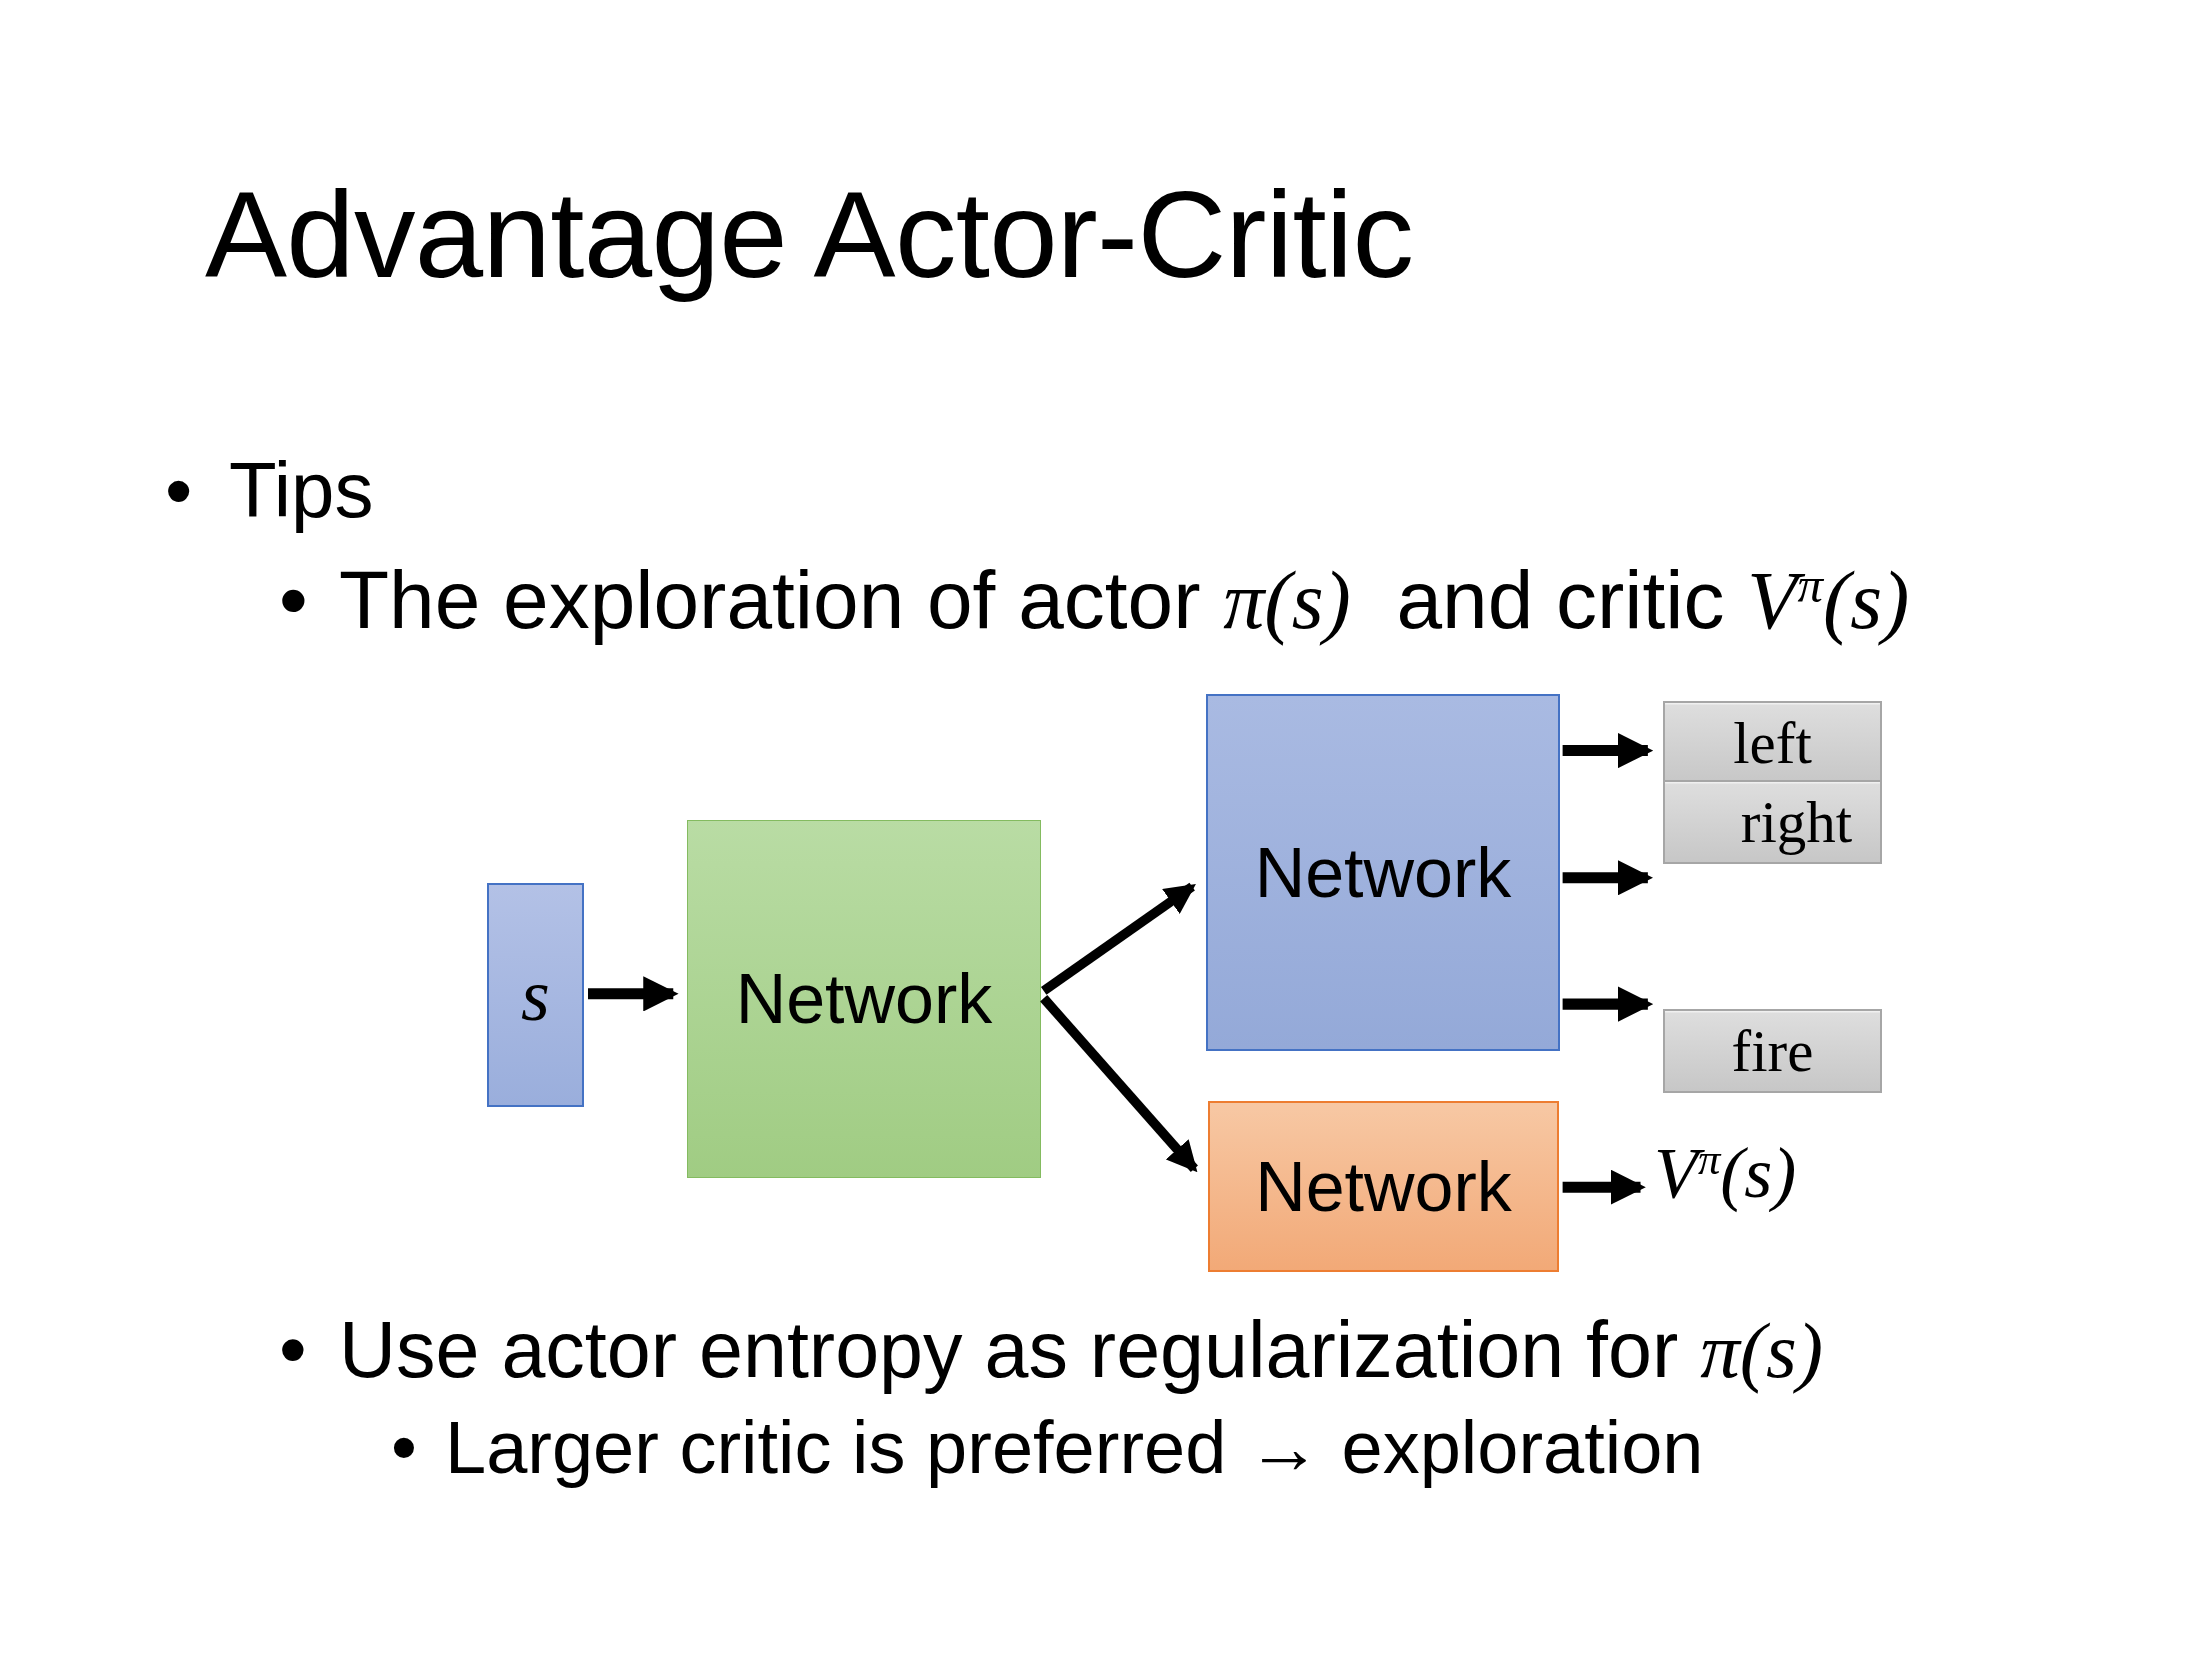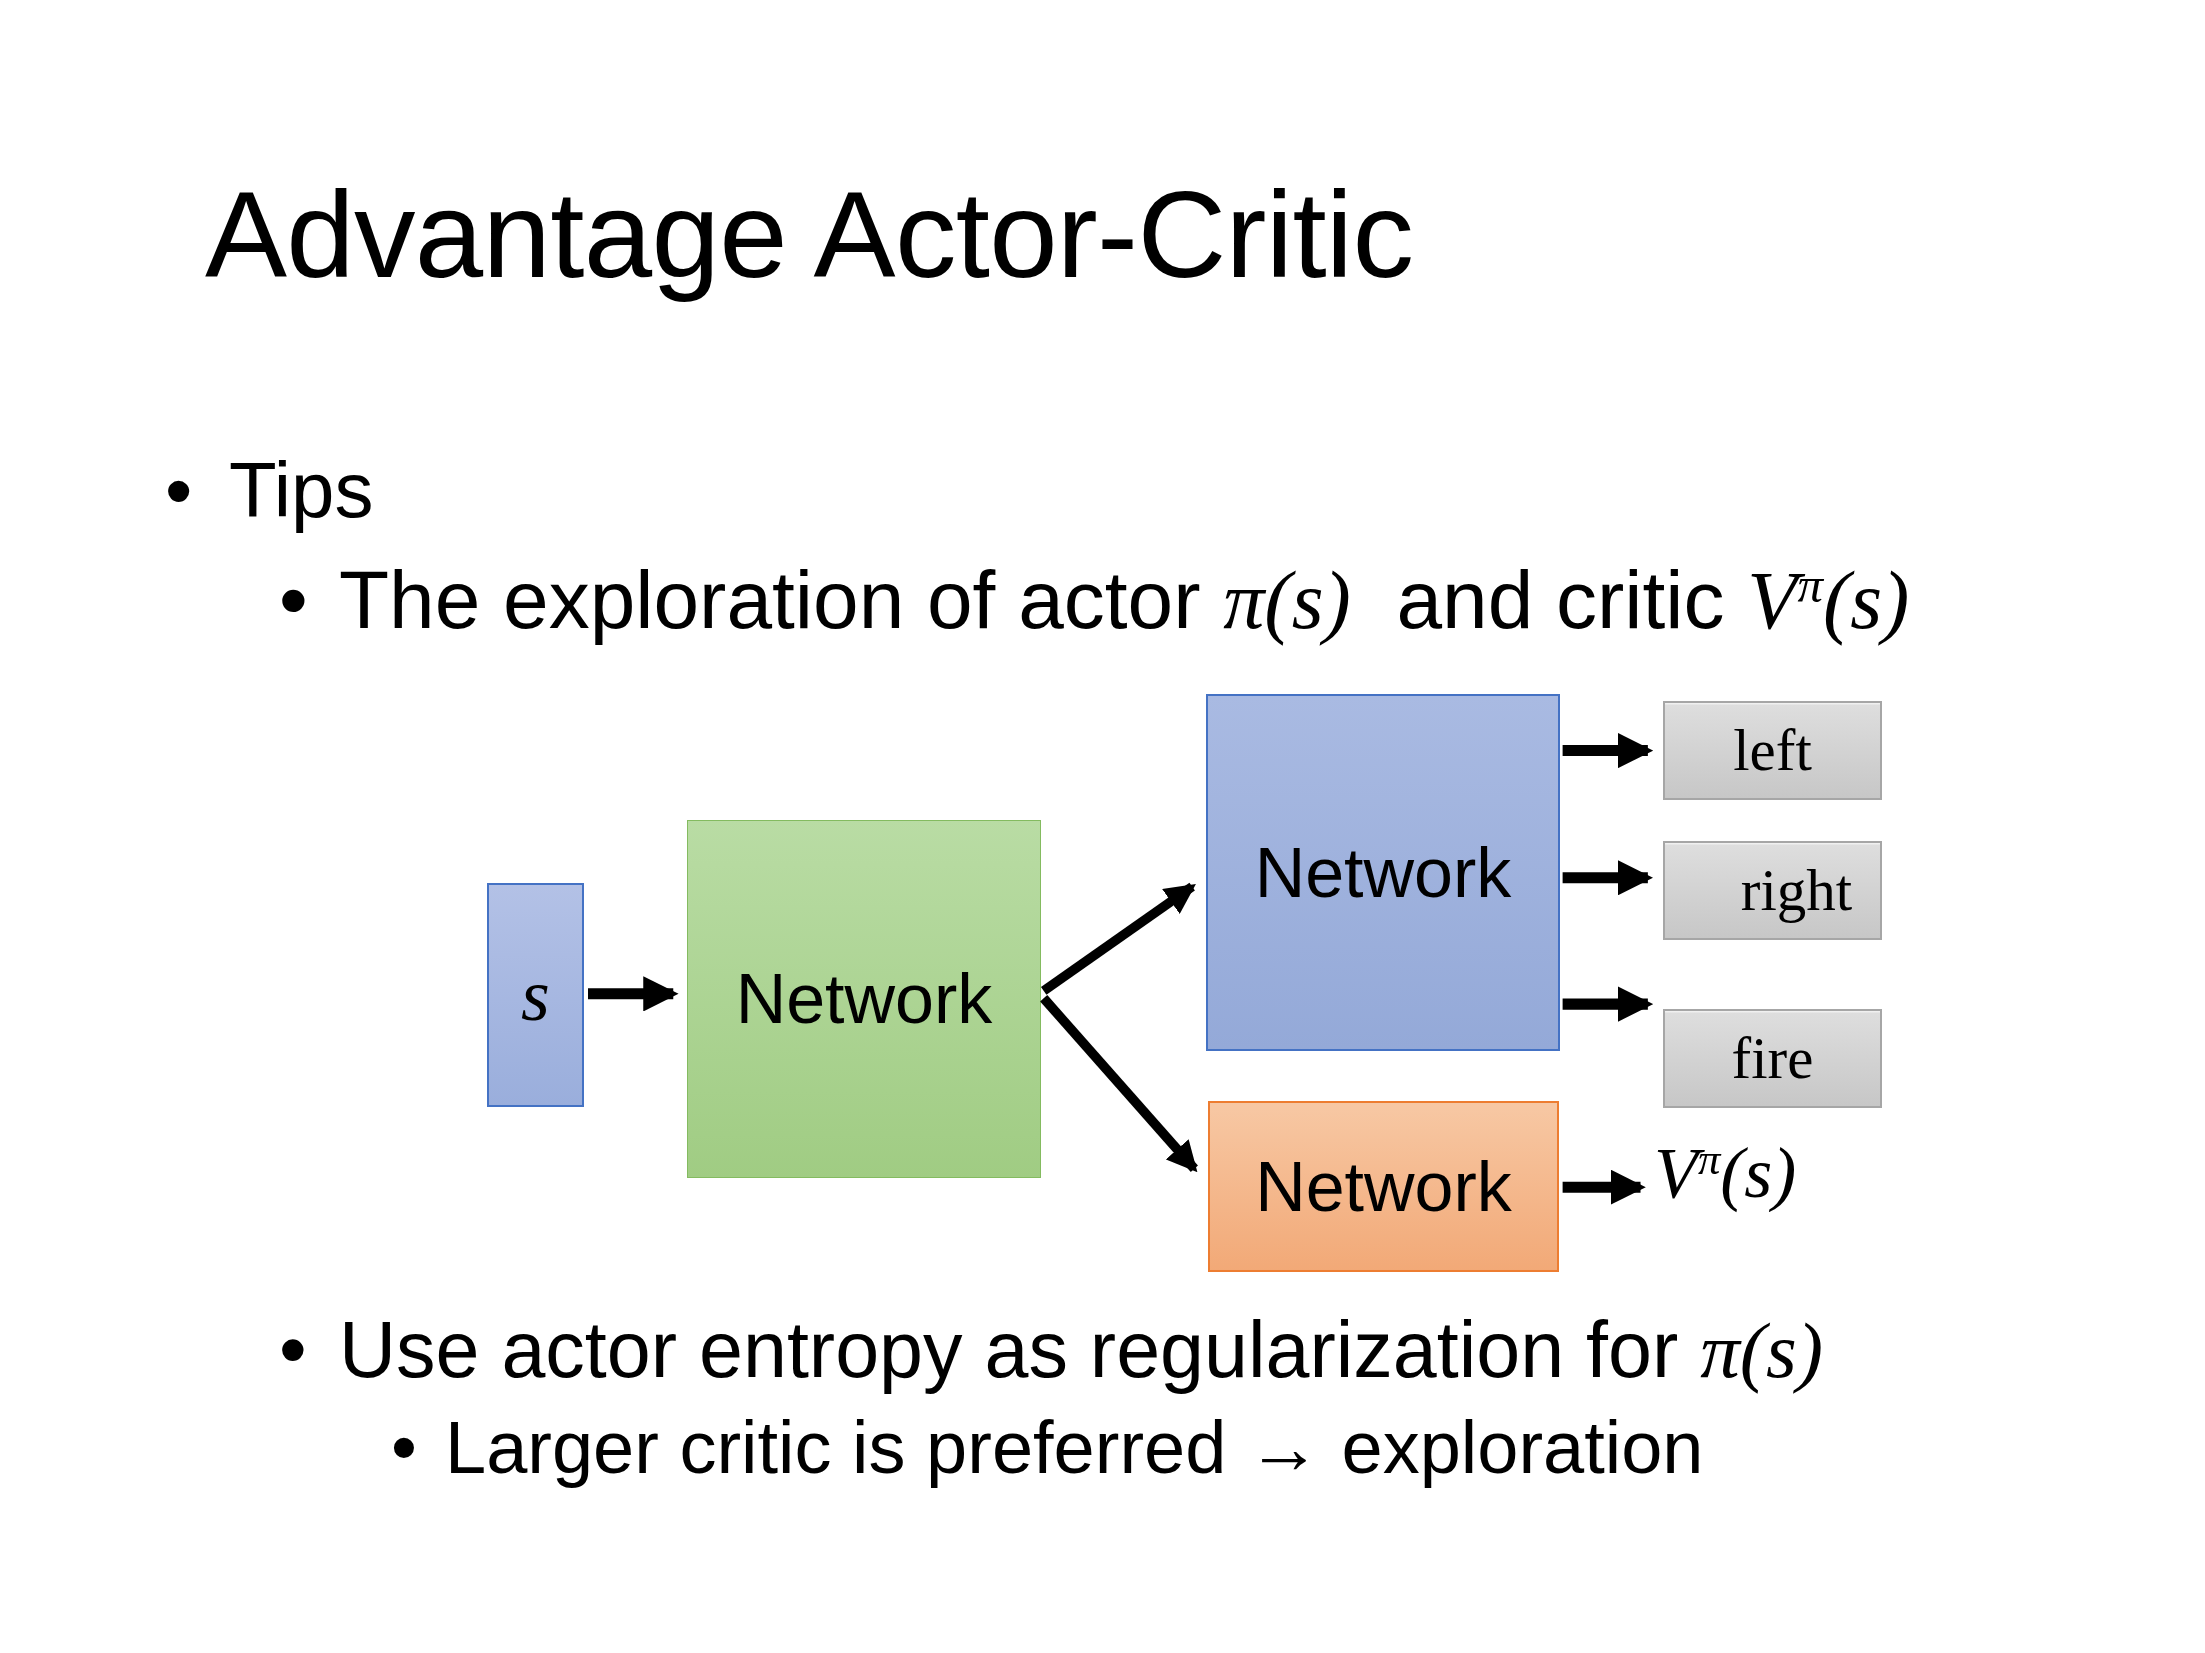--- a/index.html
+++ b/index.html
@@ -54,27 +54,27 @@
     border:2.9px solid var(--blue-border);
     background:linear-gradient(180deg,var(--blue-top),var(--blue-bottom));
   }
   .critic-box{
     left:1208px;top:1101px;width:351px;height:171px;
     border:2.9px solid var(--orange-border);
     background:linear-gradient(180deg,var(--orange-top),var(--orange-bottom));
   }
   .net-label{font-size:70px;line-height:1;text-align:right;}
   .action-box{
-    left:1663px;width:219px;height:99px;
+    left:1663px;width:219px;height:84px;
     border:2.2px solid var(--gray-border);
     background:linear-gradient(180deg,var(--gray-top),var(--gray-bottom));
     box-shadow:inset 0 1.5px 0 rgba(255,255,255,.55);
   }
   .action-left{top:701px;}
-  .action-right{top:841px;padding-left:48px;}
+  .action-right{top:780px;padding-left:48px;}
   .action-fire{top:1009px;}
   .action-label{font-family:"Liberation Serif", serif;font-size:59px;line-height:1;}
   .value-out{
     left:1654px;top:1132px;height:110px;display:flex;
     font-size:72px;white-space:nowrap;
   }
   .arrows{position:absolute;left:0;top:0;pointer-events:none;}
 </style>
 </head>
 <body>

